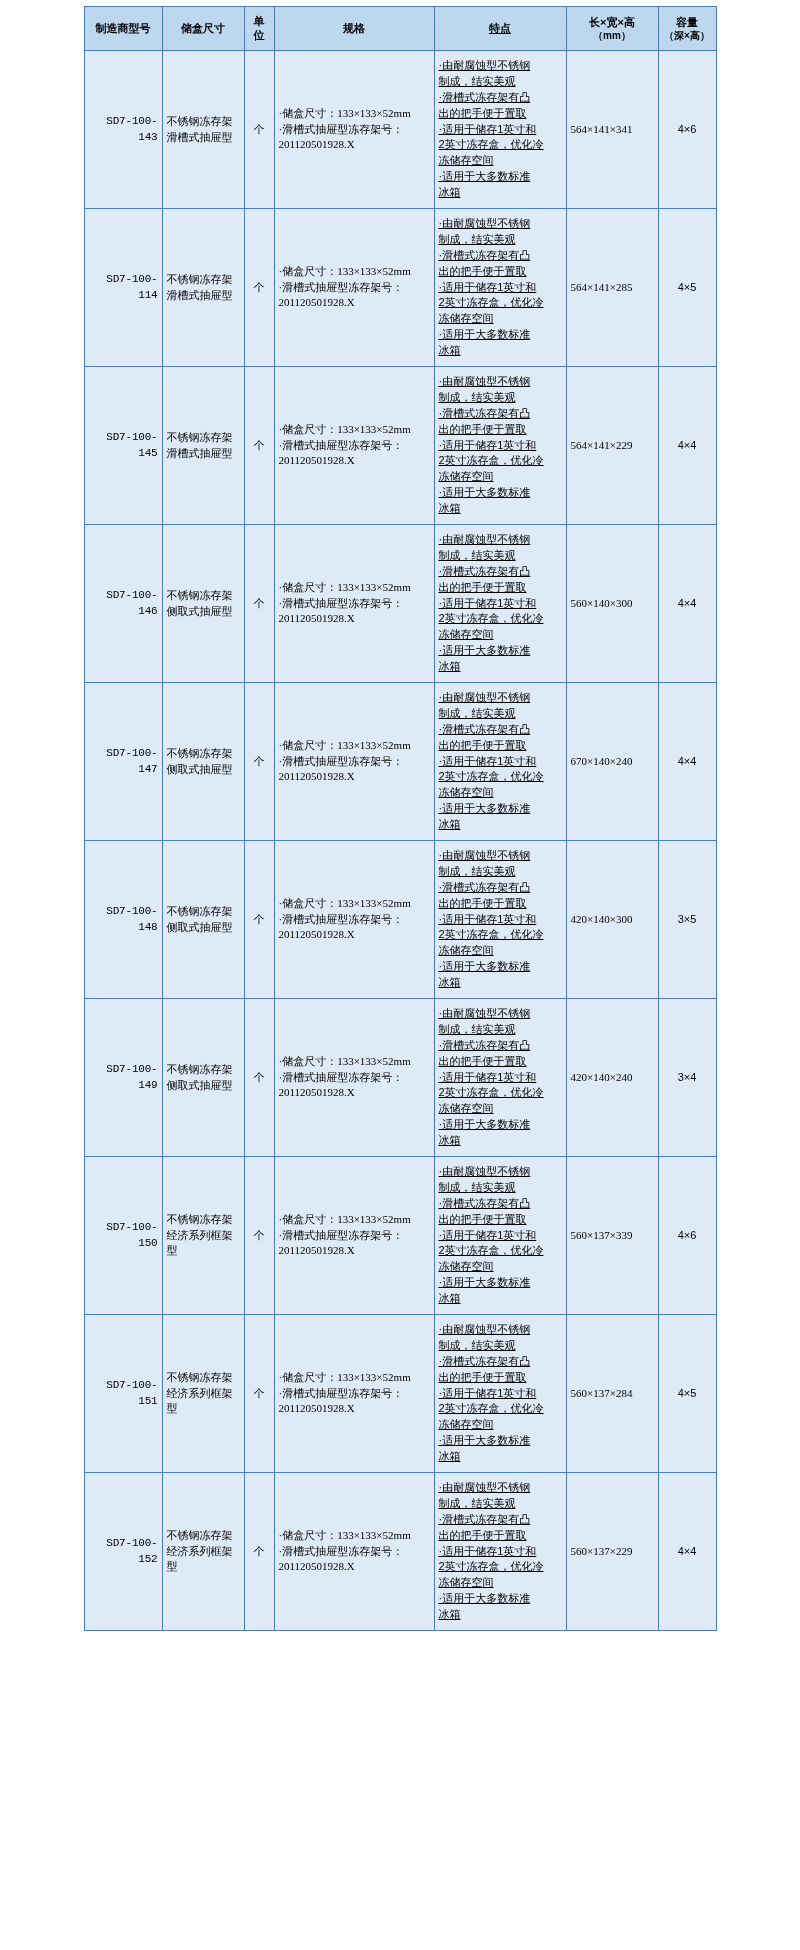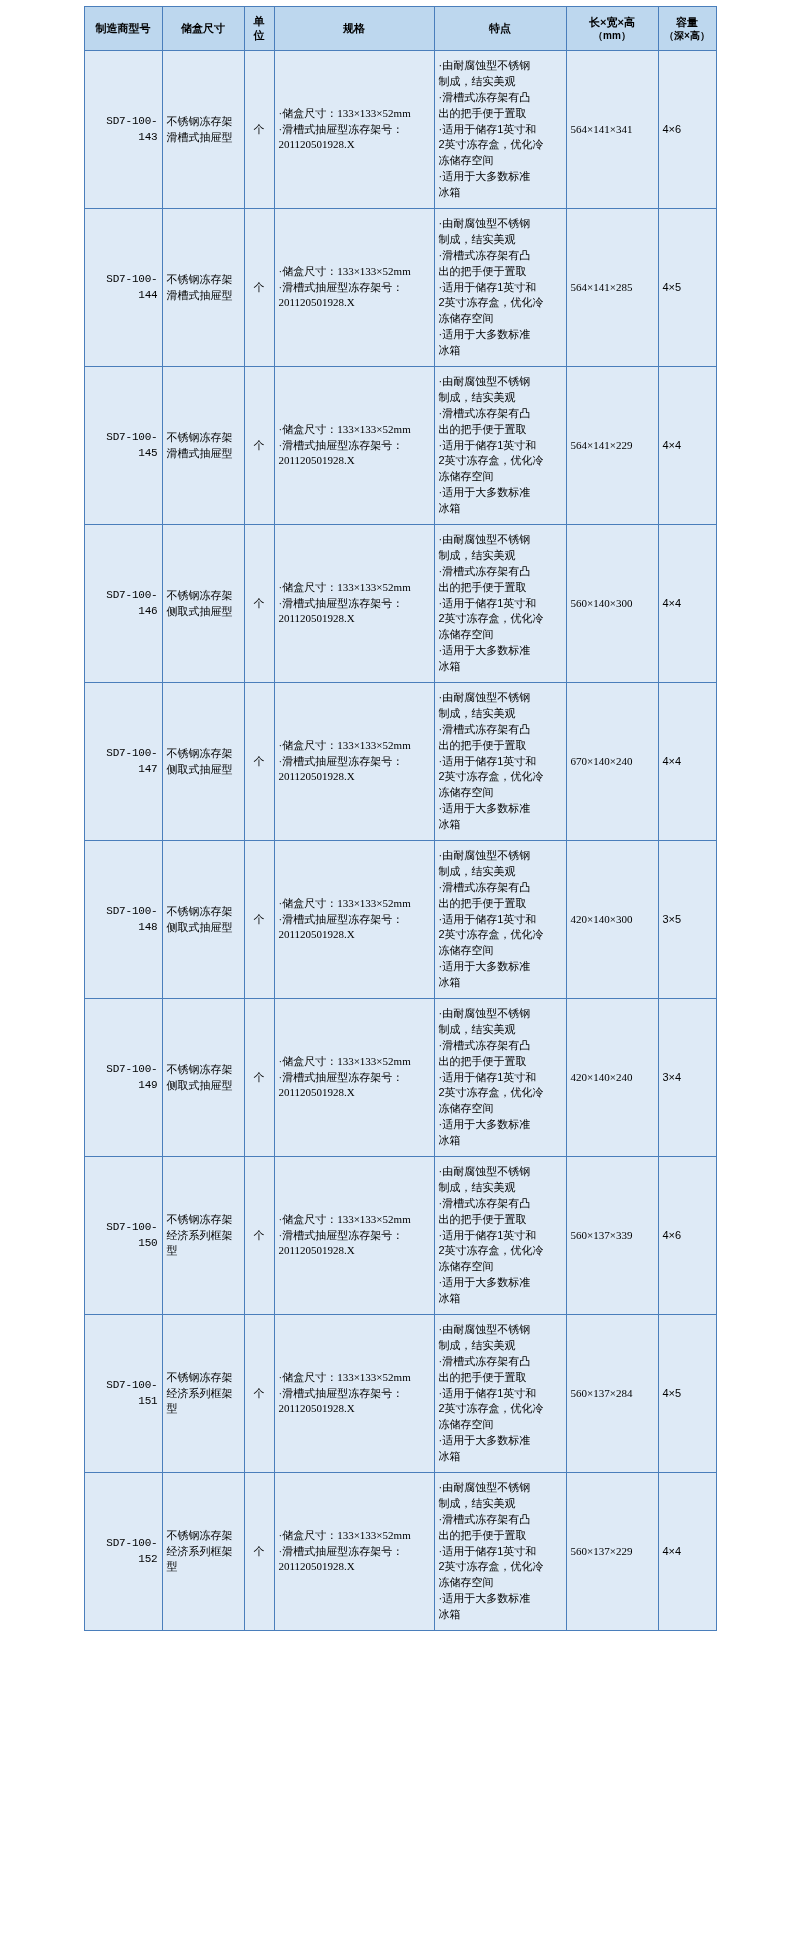--- a/index.html
+++ b/index.html
@@ -43,23 +43,23 @@
   table.spec-table tbody td {
     background: #deeaf6;
     color: #000000;
     font-size: 11px;
     line-height: 1.45;
   }
   .col-model  { width: 78px;  text-align: center; }
   .col-name   { width: 82px;  text-align: left; }
   .col-unit   { width: 30px;  text-align: center; }
   .col-spec   { width: 160px; text-align: left; }
-  .col-feat   { width: 132px; text-align: left; }
+  .col-feat   { width: 132px; text-align: left; text-decoration: underline; }
   .col-dim    { width: 92px;  text-align: left; }
-  .col-cap    { width: 58px;  text-align: left; }
+  .col-cap    { width: 58px;  text-align: center; }
 
   td.col-model {
     font-family: Liberation Mono, monospace;
     font-size: 11px;
     letter-spacing: -0.2px;
     text-align: right;
   }
   td.col-spec, td.col-dim {
     font-family: "Liberation Serif", "DejaVu Serif", serif;
     font-size: 10.5px;
@@ -142,21 +142,21 @@
               <span>2英寸冻存盒，优化冷</span>
               <span>冻储存空间</span>
               <span>·适用于大多数标准</span>
               <span>冰箱</span>
             </div>
           </td>
           <td class="col-dim">564×141×341</td>
           <td class="col-cap">4×6</td>
         </tr>
         <tr class="data-row">
-          <td class="col-model">SD7-100-144</td>
+          <td class="col-model">SD7-100-114</td>
           <td class="col-name">
             <div class="name-lines">
               <span>不锈钢冻存架</span>
               <span>滑槽式抽屉型</span>
             </div>
           </td>
           <td class="col-unit">个</td>
           <td class="col-spec">
             <div class="spec-lines">
               <span>·储盒尺寸：133×133×52mm</span>

